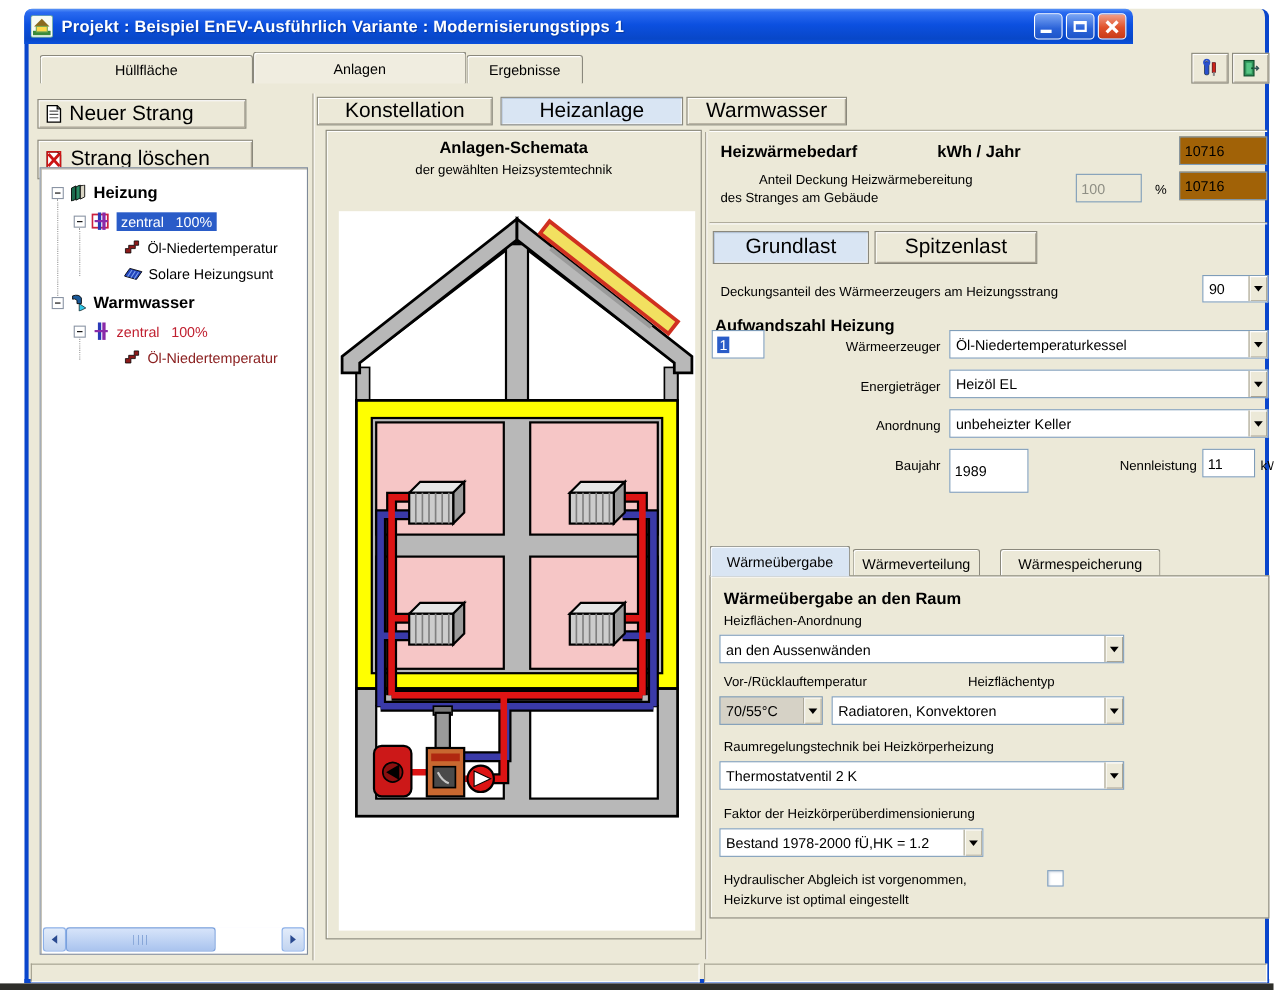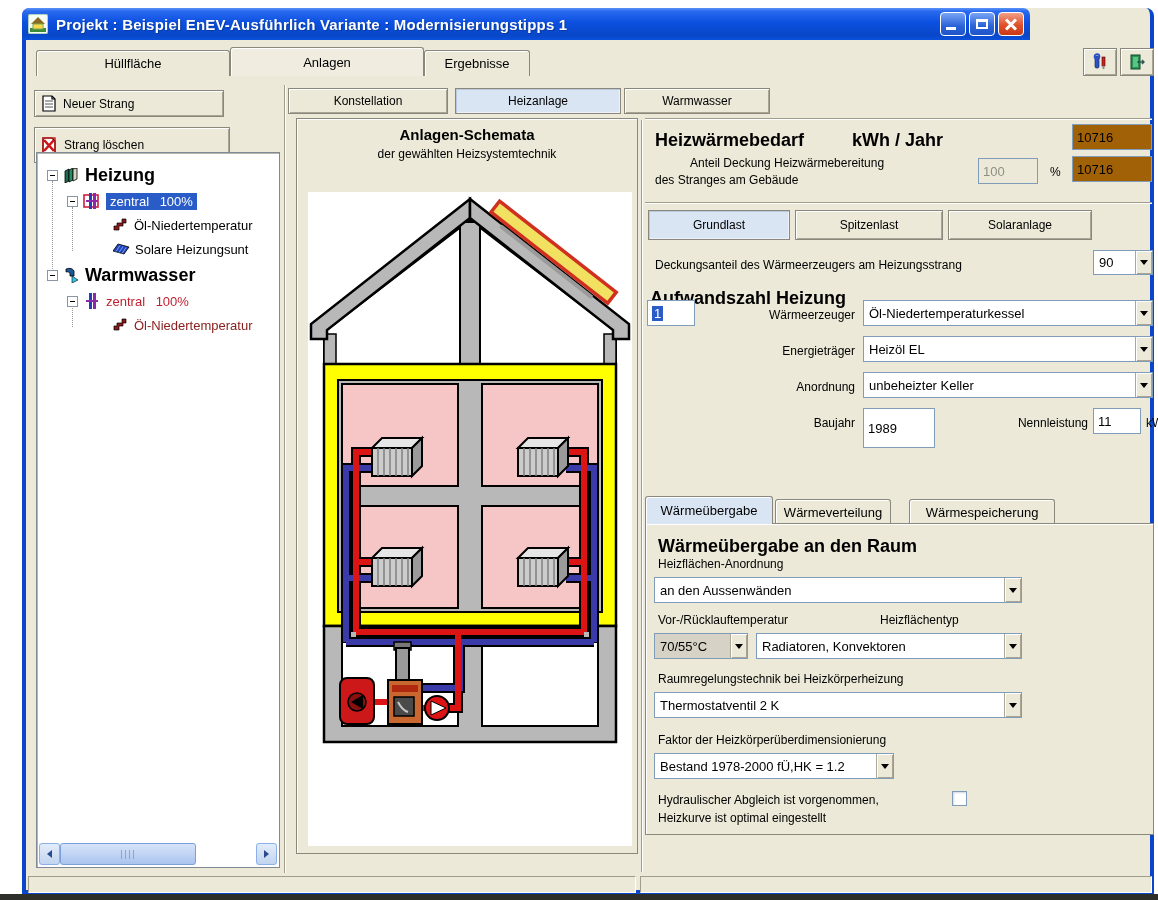--- a/index.html
+++ b/index.html
@@ -20,28 +20,28 @@
   .winbtn.min,.winbtn.max{background:linear-gradient(180deg,#79a5f4,#2a62d8 60%,#1e55c8);}
   .winbtn.close{background:linear-gradient(180deg,#f2a08a,#e0512a 55%,#c83a18);}
   .glyph-min{position:absolute;left:5px;bottom:5px;width:10px;height:3px;background:#fff;}
   .glyph-max{position:absolute;left:6px;top:6px;width:12px;height:10px;border:2px solid #fff;border-top-width:3px;}
   .glyph-x1,.glyph-x2{position:absolute;left:5px;top:10px;width:14px;height:3px;background:#fff;}
   .glyph-x1{transform:rotate(45deg);} .glyph-x2{transform:rotate(-45deg);}
 
   
   .btn{position:absolute;background:#ece9d8;border:1px solid #8a887c;
        box-shadow:inset 1px 1px 0 #fff,inset -1px -1px 0 #a9a494;
-       display:flex;align-items:center;justify-content:center;font-size:12px;white-space:nowrap;}
+       display:flex;align-items:center;justify-content:center;font-size:19px;white-space:nowrap;}
   .btn.active{background:#d9e5f3;box-shadow:inset 1px 1px 0 #b9c9dd,inset -1px -1px 0 #eef2f8;}
   .btn.iconbtn{justify-content:flex-start;padding-left:6px;gap:6px;}
   .tab{position:absolute;background:#ece9d8;border:1px solid #8a887c;border-bottom:none;
        border-radius:3px 3px 0 0;display:flex;align-items:center;justify-content:center;
        font-size:13px;box-shadow:inset 1px 1px 0 #fff;}
   .lbl{position:absolute;font-size:12px;white-space:nowrap;}
-  .b{font-weight:bold;font-size:18px;}
+  .b{font-weight:bold;font-size:15px;}
   .fld{position:absolute;background:#fff;border:1px solid #7f9db9;font-size:13px;
        display:flex;align-items:center;padding:0 4px;white-space:nowrap;overflow:hidden;}
   .fld.yellow{background:#a16207;}
   .fld.disabled{background:#ece9d8;color:#8f8f85;}
   .combo{position:absolute;background:#fff;border:1px solid #7f9db9;display:flex;align-items:stretch;overflow:hidden;}
   .combo .val{flex:1;font-size:13px;display:flex;align-items:center;padding:0 5px;white-space:nowrap;overflow:hidden;}
   .combo.gray{background:#d6d2c6;}
   .drop{width:17px;background:#ece9d8;border-left:1px solid #aca899;
        box-shadow:inset 1px 1px 0 #fff,inset -1px -1px 0 #a9a494;
        display:flex;align-items:center;justify-content:center;}
@@ -358,23 +358,20 @@
   <div class="fld yellow" style="left:1072px;top:156px;width:80px;height:26px;">10716</div>
 
   <div class="groove-h" style="left:645px;top:202px;width:507px;"></div>
 
   <div class="btn active" style="left:648px;top:210px;width:142px;height:30px;">
     <span>Grundlast</span>
   </div>
   <div class="btn" style="left:795px;top:210px;width:148px;height:30px;">
     <span>Spitzenlast</span>
   </div>
-  <div class="btn" style="left:948px;top:210px;width:144px;height:30px;">
-    <span>Solaranlage</span>
-  </div>
 
   <div class="lbl" style="left:655px;top:258px;">Deckungsanteil des Wärmeerzeugers am Heizungsstrang</div>
   <div class="combo" style="left:1093px;top:250px;width:60px;height:25px;">
     <span class="val">90</span>
     <span class="drop">
         <span class="tri-down"></span>
       </span>
   </div>
 
   <div class="lbl b" style="left:650px;top:288px;">Aufwandszahl Heizung</div>

